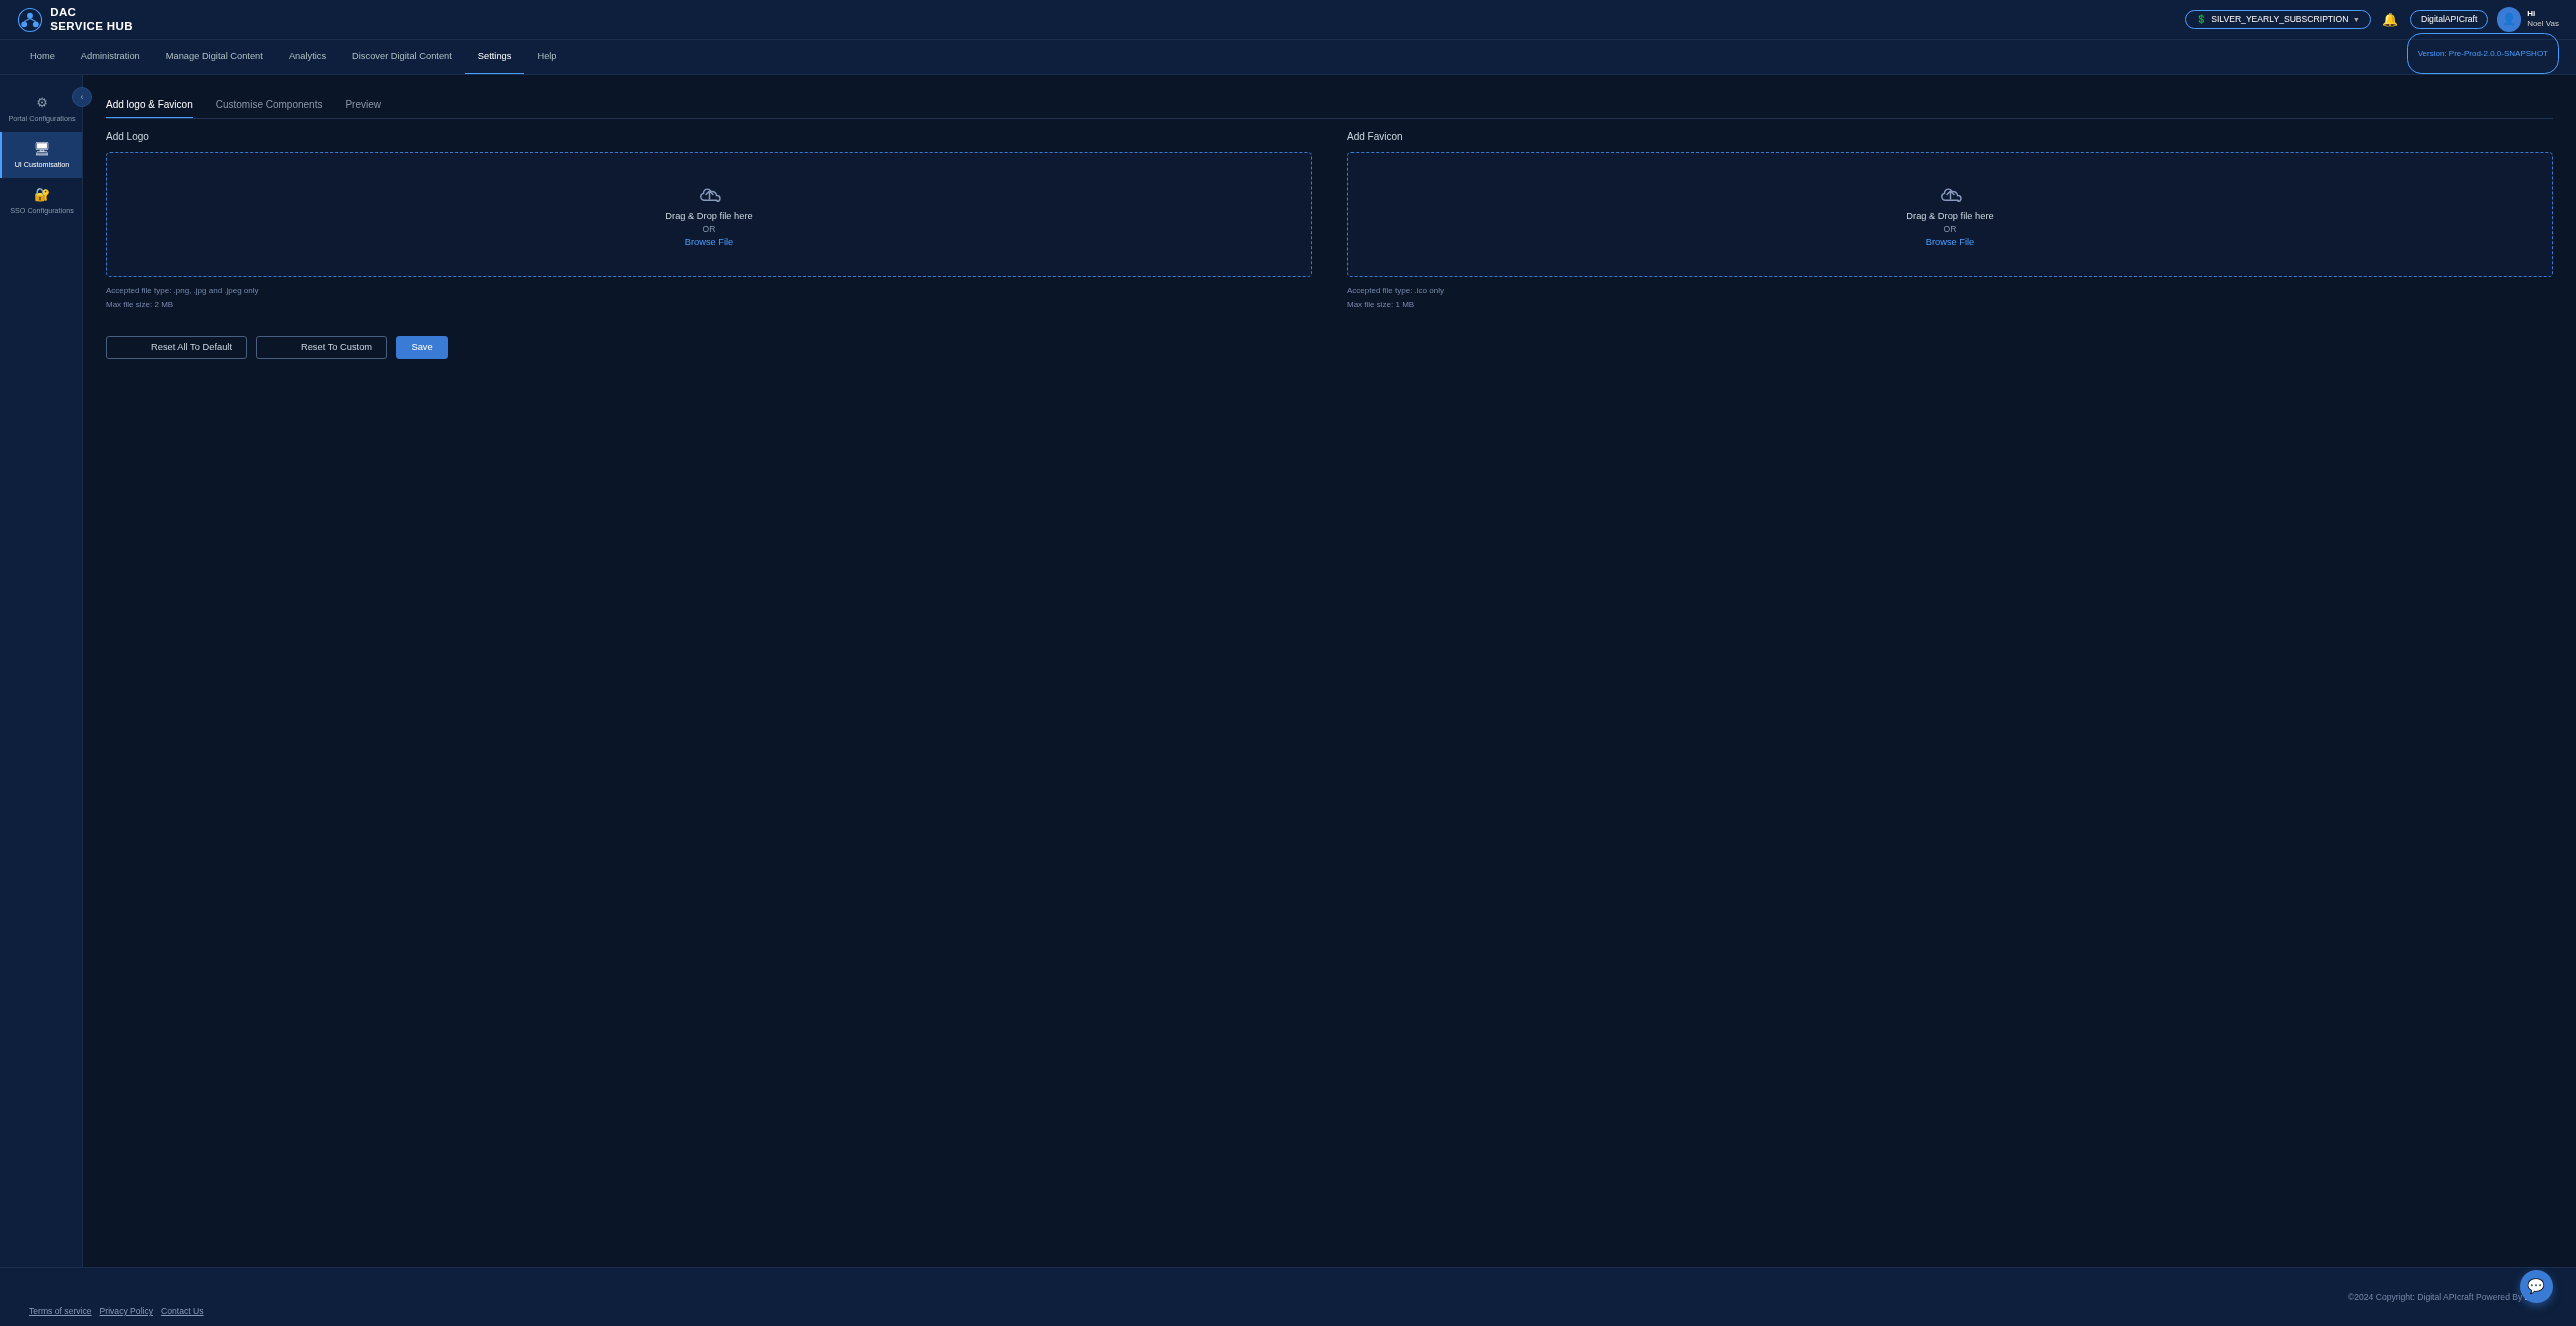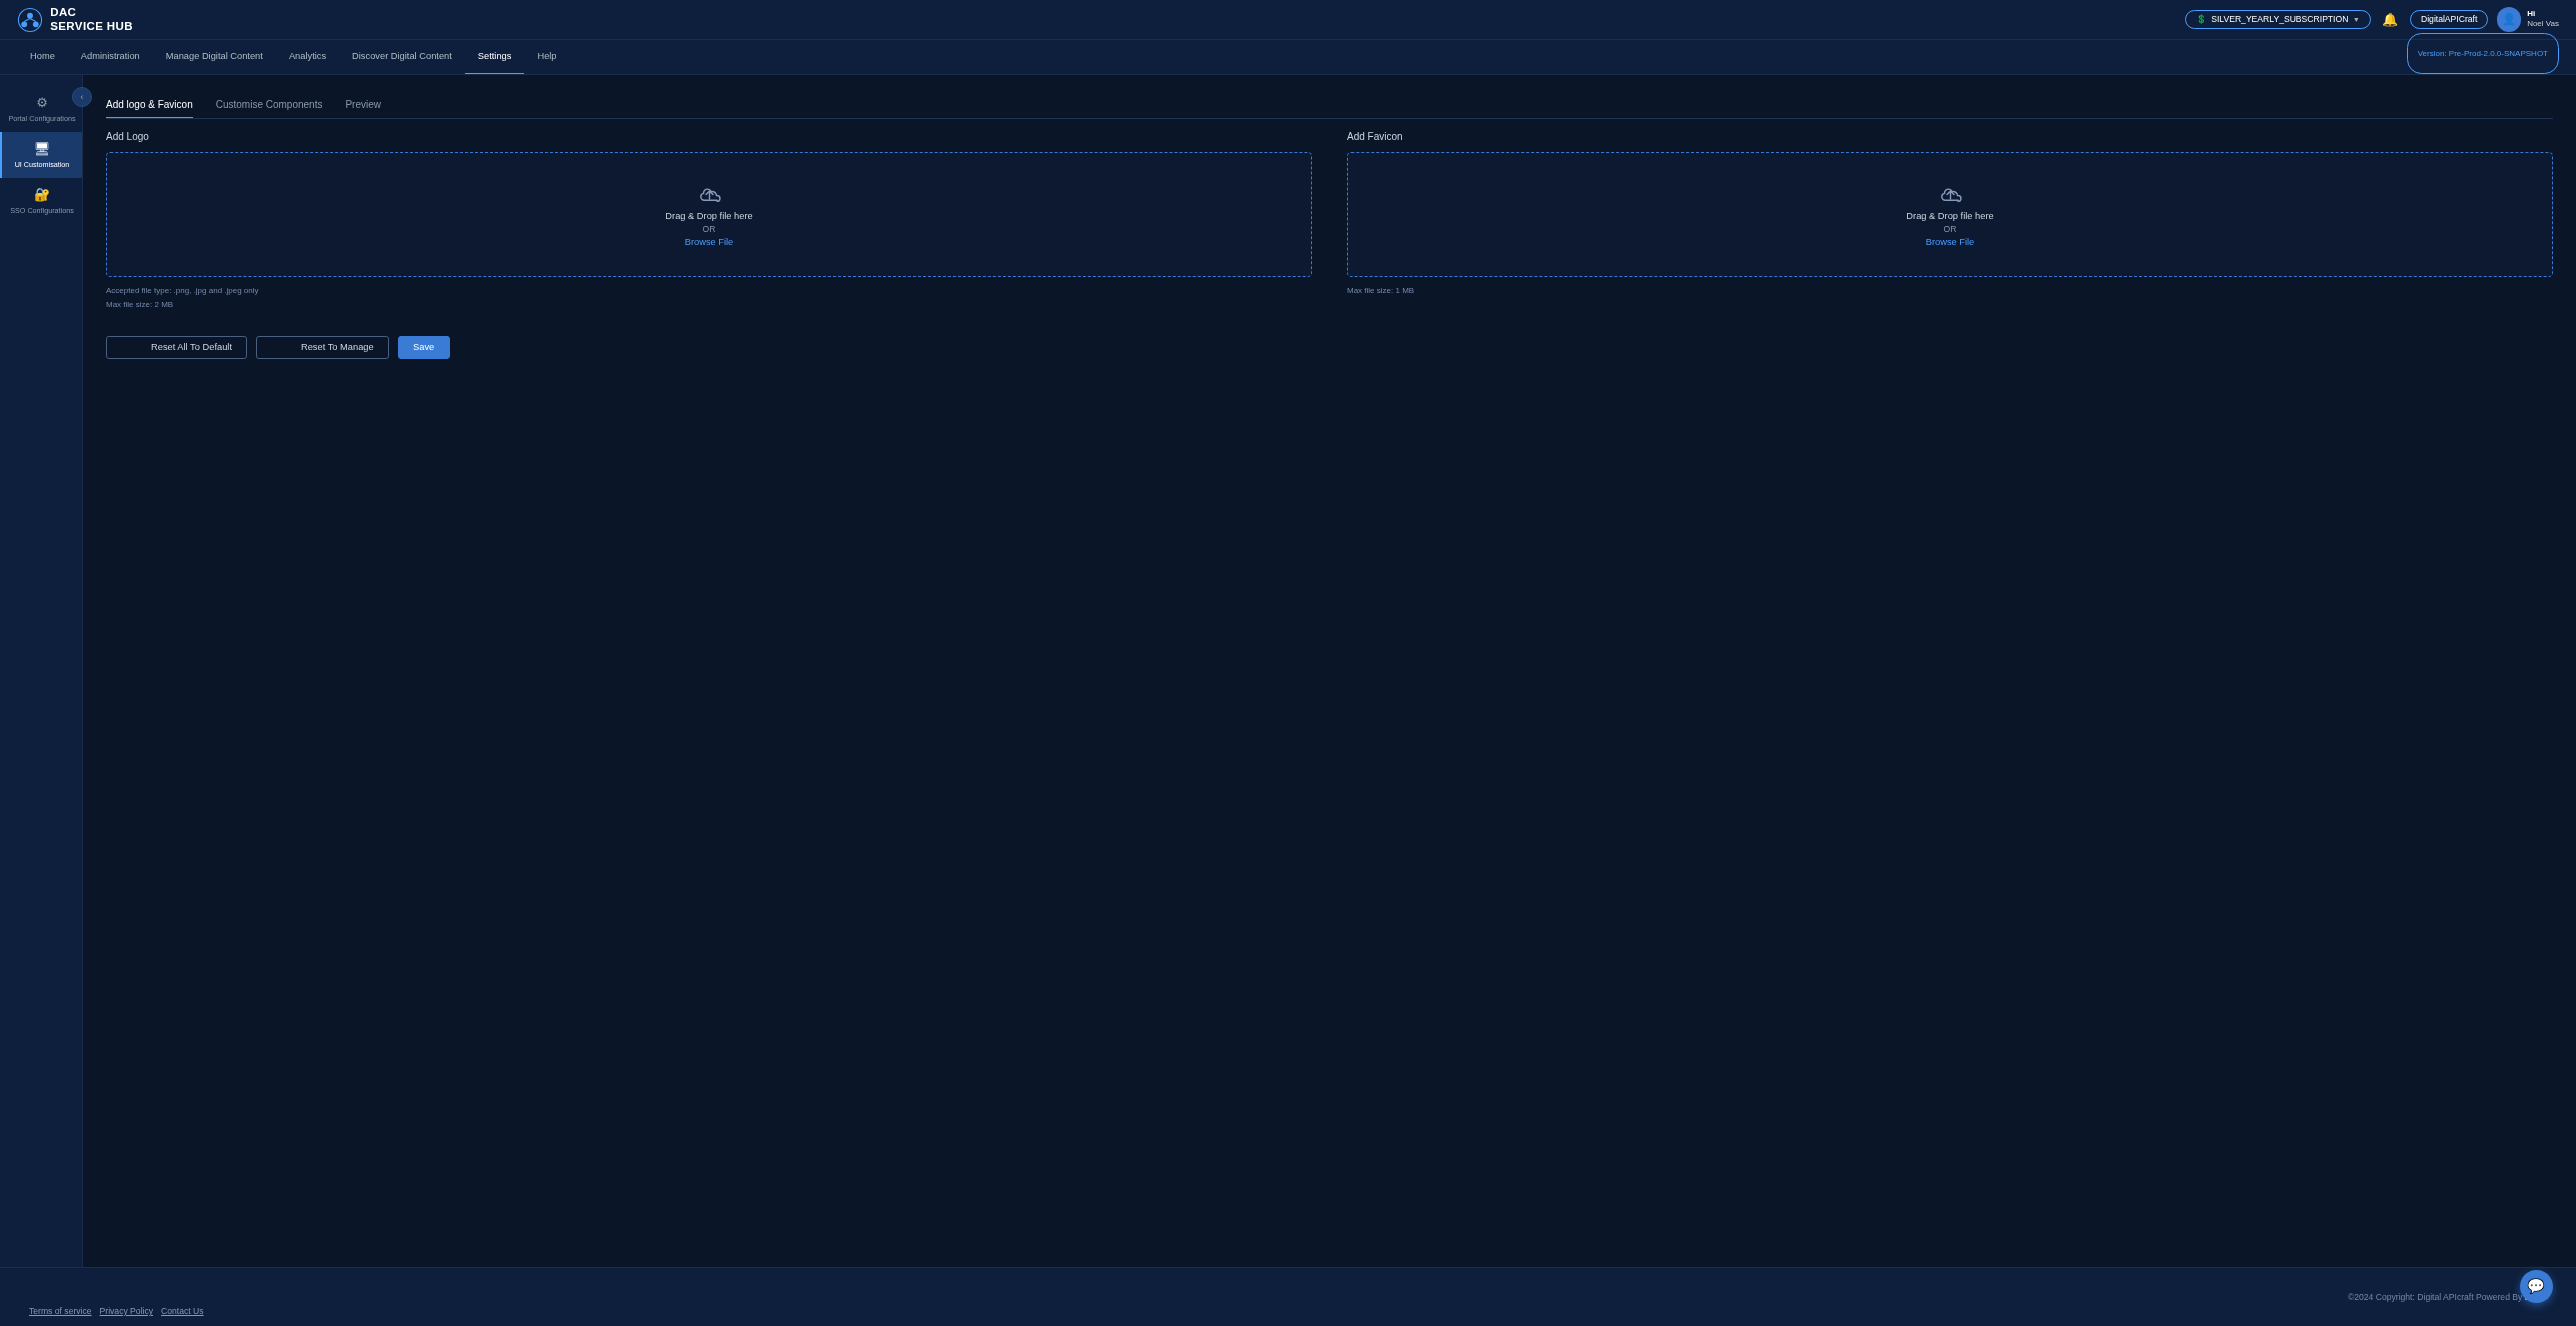--- a/index.html
+++ b/index.html
@@ -468,29 +468,30 @@
         <div class="upload-zone">
           <svg class="cloud-upload-svg" viewBox="0 0 50 42" fill="none">
             <path d="M25 28V14M25 14L19 20M25 14L31 20" stroke="#8899bb" stroke-width="2.5" stroke-linecap="round" stroke-linejoin="round"></path>
             <path d="M38 32C40.8 32 43 29.8 43 27C43 24.2 40.8 22 38 22C37.8 22 37.5 22 37.2 22.1C36.6 18.1 33.1 15 29 15C28.5 15 28 15.1 27.6 15.1C26.6 12.6 24.2 10.9 21.4 10.9C17.7 10.9 14.7 13.9 14.7 17.6C14.7 17.8 14.7 18 14.7 18.2C12 18.7 10 21.1 10 24C10 27.3 12.7 30 16 30H38" stroke="#8899bb" stroke-width="2.5" stroke-linecap="round"></path>
           </svg>
           <div class="upload-text">Drag &amp; Drop file here</div>
           <div class="upload-or">OR</div>
           <a class="browse-link">Browse File</a>
         </div>
         <div class="upload-meta">
+          <div>Accepted file type: .ico only</div>
           <div>Max file size: 1 MB</div>
         </div>
       </div>
 
     </div>
 
     <div class="action-buttons">
       <button class="btn btn-outline">Reset All To Default</button>
-      <button class="btn btn-outline">Reset To Manage</button>
+      <button class="btn btn-outline">Reset To Custom</button>
       <button class="btn btn-primary">Save</button>
     </div>
 
   </main>
 </div>
 
 <footer class="footer">
   <div class="footer-links">
     <a class="footer-link">Terms of service</a>
     <a class="footer-link">Privacy Policy</a>

